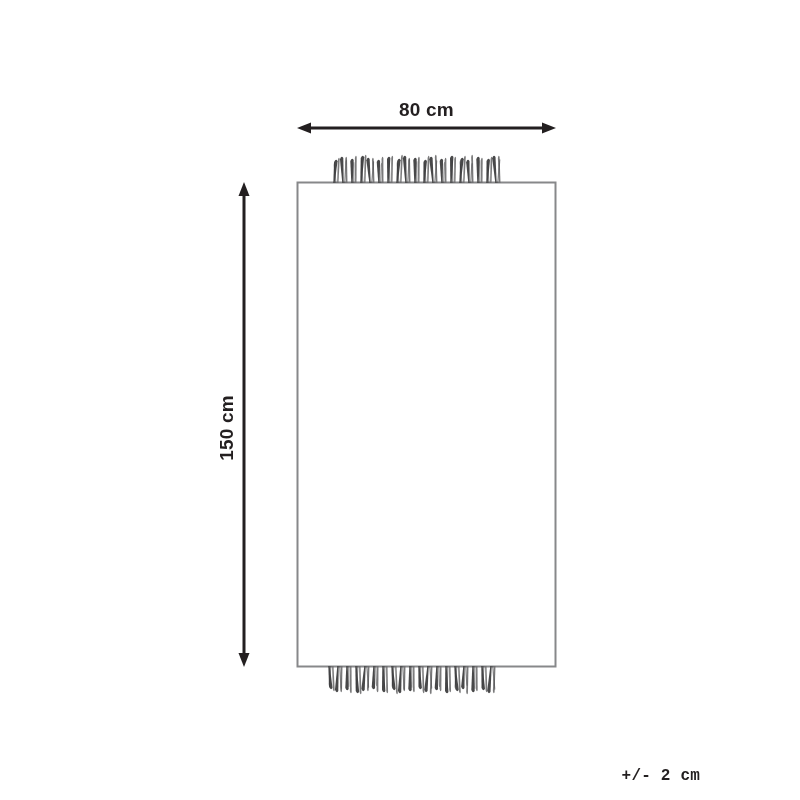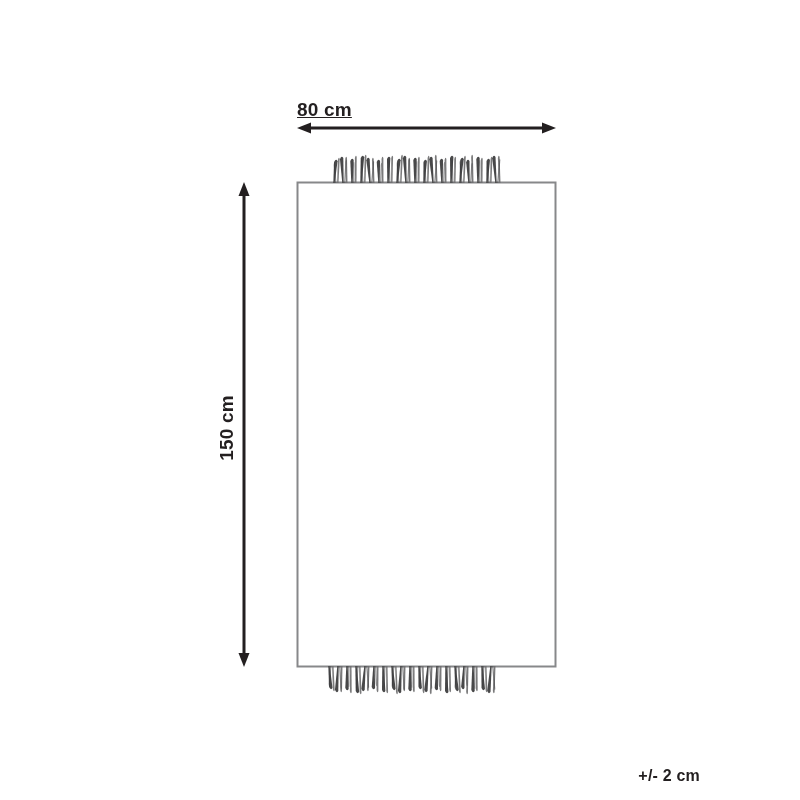--- a/index.html
+++ b/index.html
@@ -27,37 +27,38 @@
     color: var(--text-color, #231f20);
     font-weight: bold;
     font-size: 19px;
     letter-spacing: 0.2px;
     white-space: nowrap;
   }
   .width-label {
     left: 297px;
     top: 99px;
     width: 259px;
-    text-decoration: underline;
+    text-align: center;
   }
   .height-label {
     left: 177px;
     top: 417px;
     width: 100px;
     height: 22px;
     text-align: center;
     transform: rotate(-90deg);
     transform-origin: center center;
   }
   .tolerance-label {
     left: 560px;
     top: 767px;
     width: 140px;
     text-align: right;
     font-size: 16px;
+    font-family: Liberation Mono, monospace;
   }
 </style>
 </head>
 <body>
 
 <div class="canvas">
 
   <svg class="diagram-svg" viewBox="0 0 800 800">
 
     <rect id="rug-outline" x="297.5" y="182.5" width="258" height="484" fill="#ffffff" stroke-width="2" stroke="#87888a"></rect>

